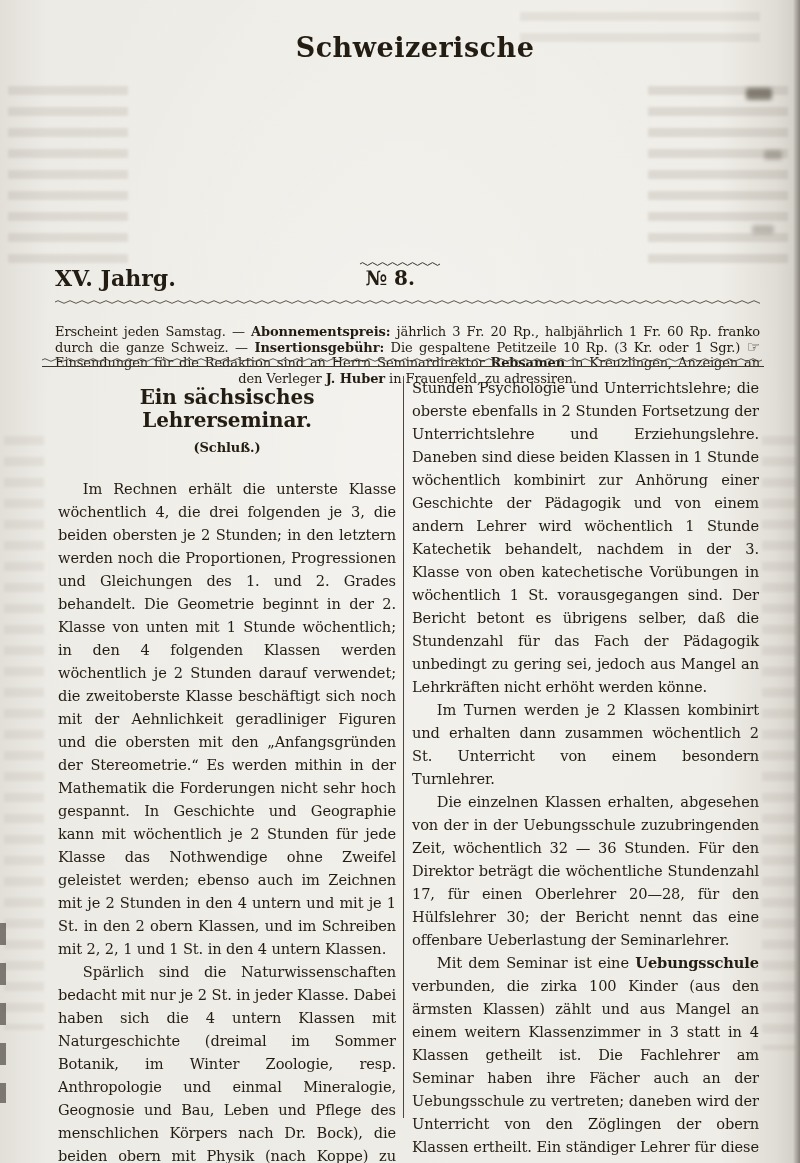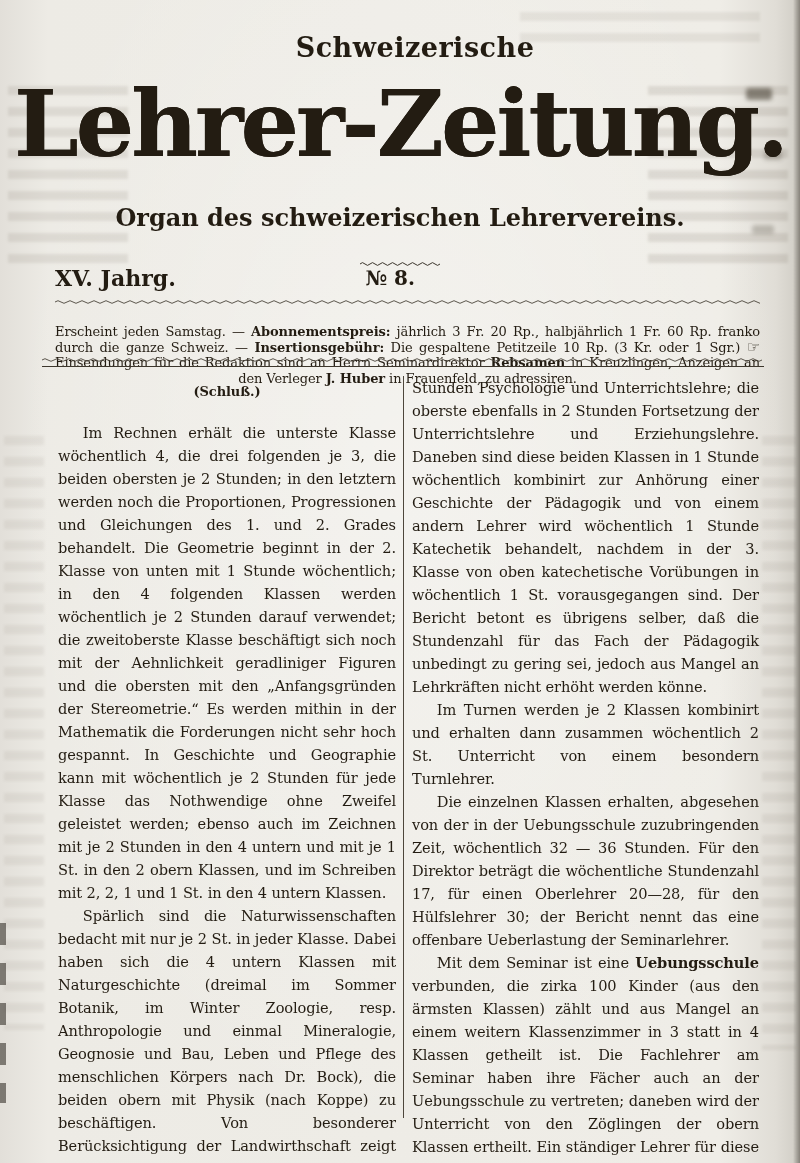--- a/index.html
+++ b/index.html
@@ -71,22 +71,20 @@
   <div class="ghost" style="top:6px;right:40px;width:240px;height:40px;opacity:.3;"></div>
   <div class="ghost" style="top:430px;left:4px;width:40px;height:600px;opacity:.25;"></div>
   <div class="ghost" style="top:430px;right:4px;width:34px;height:620px;opacity:.28;"></div>
   <div class="blob" style="top:88px;right:28px;width:26px;height:12px;"></div>
   <div class="blob" style="top:150px;right:18px;width:18px;height:10px;opacity:.5;"></div>
   <div class="blob" style="top:225px;right:26px;width:22px;height:9px;opacity:.45;"></div>
   <div class="edge-shadow"></div>
   <div class="edge-marks"></div>
 
   <div class="kicker">Schweizerische</div>
-  <div class="title">Lehrer-Zeitung.</div>
-  <div class="subtitle">Organ des schweizerischen Lehrervereins.</div>
 
   <div class="ornament">
     <svg viewBox="0 0 80 6" preserveAspectRatio="none">
       <path d="M0,3 q2.5,-2.8 5,0 t5,0 t5,0 t5,0 t5,0 t5,0 t5,0 t5,0 t5,0 t5,0 t5,0 t5,0 t5,0 t5,0 t5,0 t5,0" fill="none" stroke="#3c362c" stroke-width="1"></path>
     </svg>
   </div>
 
   <div class="issueline">
     <span class="vol">XV. Jahrg.</span>
     <span class="num">№ 8.</span>
@@ -105,20 +103,21 @@
   <div class="wavy" style="top:357px;left:42px;width:722px;">
     <svg viewBox="0 0 722 6" preserveAspectRatio="none">
       <path d="M0,3 q3,-2.6 6,0 t6,0 t6,0 t6,0 t6,0 t6,0 t6,0 t6,0 t6,0 t6,0 t6,0 t6,0 t6,0 t6,0 t6,0 t6,0 t6,0 t6,0 t6,0 t6,0 t6,0 t6,0 t6,0 t6,0 t6,0 t6,0 t6,0 t6,0 t6,0 t6,0 t6,0 t6,0 t6,0 t6,0 t6,0 t6,0 t6,0 t6,0 t6,0 t6,0 t6,0 t6,0 t6,0 t6,0 t6,0 t6,0 t6,0 t6,0 t6,0 t6,0 t6,0 t6,0 t6,0 t6,0 t6,0 t6,0 t6,0 t6,0 t6,0 t6,0 t6,0 t6,0 t6,0 t6,0 t6,0 t6,0 t6,0 t6,0 t6,0 t6,0 t6,0 t6,0 t6,0 t6,0 t6,0 t6,0 t6,0 t6,0 t6,0 t6,0 t6,0 t6,0 t6,0 t6,0 t6,0 t6,0 t6,0 t6,0 t6,0 t6,0 t6,0 t6,0 t6,0 t6,0 t6,0 t6,0 t6,0 t6,0 t6,0 t6,0 t6,0 t6,0 t6,0 t6,0 t6,0 t6,0 t6,0 t6,0 t6,0 t6,0 t6,0 t6,0 t6,0 t6,0 t6,0 t6,0 t6,0 t6,0 t6,0 t6,0" fill="none" stroke="#4a443a" stroke-width="0.9"></path>
     </svg>
   </div>
   <div class="rule-straight" style="top:366px;left:42px;width:722px;"></div>
 
   <div class="columns">
 
     <div class="col-left body-text">
+      <div class="headline">Ein sächsisches Lehrerseminar.</div>
       <div class="subhead">(Schluß.)</div>
       <p>Im Rechnen erhält die unterste Klasse wöchentlich 4, die drei folgenden je 3, die beiden obersten je 2 Stunden; in den letztern werden noch die Proportionen, Progressionen und Gleichungen des 1. und 2. Grades behandelt. Die Geometrie beginnt in der 2. Klasse von unten mit 1 Stunde wöchentlich; in den 4 folgenden Klassen werden wöchentlich je 2 Stunden darauf verwendet; die zweitoberste Klasse beschäftigt sich noch mit der Aehnlichkeit geradliniger Figuren und die obersten mit den „Anfangsgründen der Stereometrie.“ Es werden mithin in der Mathematik die Forderungen nicht sehr hoch gespannt. In Geschichte und Geographie kann mit wöchentlich je 2 Stunden für jede Klasse das Nothwendige ohne Zweifel geleistet werden; ebenso auch im Zeichnen mit je 2 Stunden in den 4 untern und mit je 1 St. in den 2 obern Klassen, und im Schreiben mit 2, 2, 1 und 1 St. in den 4 untern Klassen.</p>
       <p>Spärlich sind die Naturwissenschaften bedacht mit nur je 2 St. in jeder Klasse. Dabei haben sich die 4 untern Klassen mit Naturgeschichte (dreimal im Sommer Botanik, im Winter Zoologie, resp. Anthropologie und einmal Mineralogie, Geognosie und Bau, Leben und Pflege des menschlichen Körpers nach Dr. Bock), die beiden obern mit Physik (nach Koppe) zu beschäftigen. Von besonderer Berücksichtigung der Landwirthschaft zeigt sich keine Spur; ebenso nicht von landwirthschaftlichen Arbeiten der Zöglinge.</p>
 
     </div>
 
     <div class="divider"></div>
 
     <div class="col-right body-text">
       <p class="noindent">Stunden Psychologie und Unterrichtslehre; die oberste ebenfalls in 2 Stunden Fortsetzung der Unterrichtslehre und Erziehungslehre. Daneben sind diese beiden Klassen in 1 Stunde wöchentlich kombinirt zur Anhörung einer Geschichte der Pädagogik und von einem andern Lehrer wird wöchentlich 1 Stunde Katechetik behandelt, nachdem in der 3. Klasse von oben katechetische Vorübungen in wöchentlich 1 St. vorausgegangen sind. Der Bericht betont es übrigens selber, daß die Stundenzahl für das Fach der Pädagogik unbedingt zu gering sei, jedoch aus Mangel an Lehrkräften nicht erhöht werden könne.</p>

